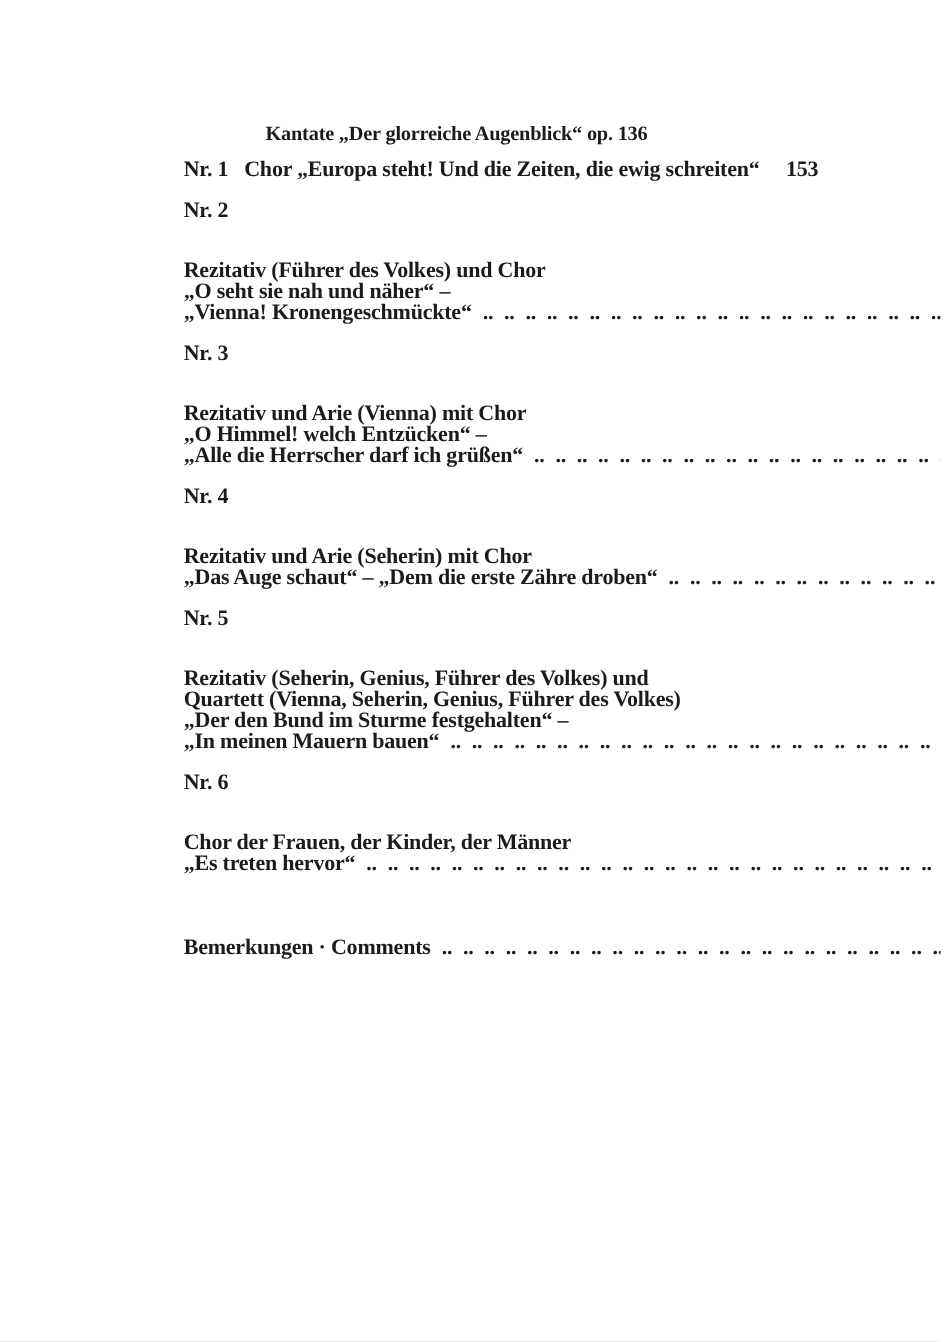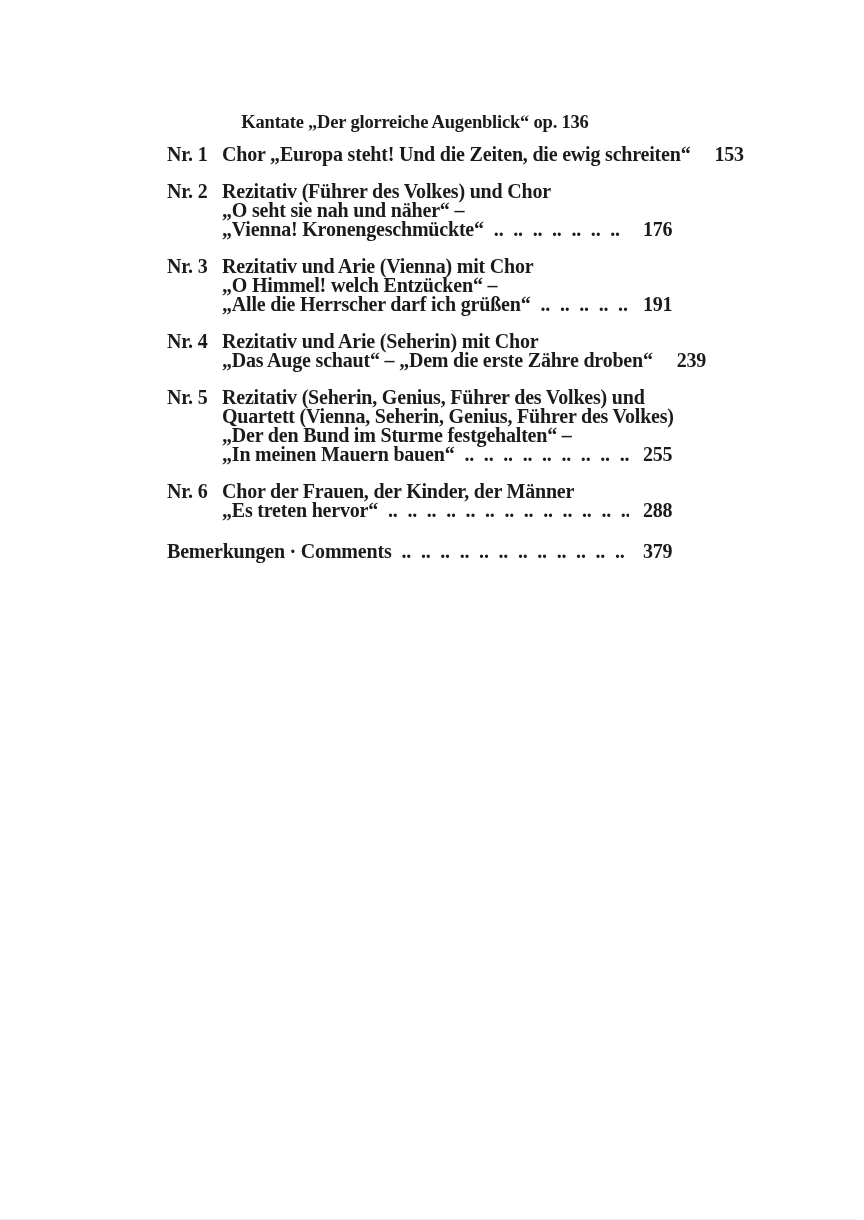--- a/index.html
+++ b/index.html
@@ -39,23 +39,24 @@
     font-size: 20px;
     line-height: 19px;
     letter-spacing: -0.2px;
   }
   .entry {
     display: flex;
     align-items: flex-start;
   }
   .entry + .entry {
     margin-top: 18px;
+    flex-direction: column;
   }
   .entry.section {
-    margin-top: 22px;
+    margin-top: 57px;
   }
   .entry-label {
     flex: 0 0 55px;
     width: 55px;
     white-space: nowrap;
   }
   .entry-content {
     flex: 1 1 auto;
     min-width: 0;
   }

